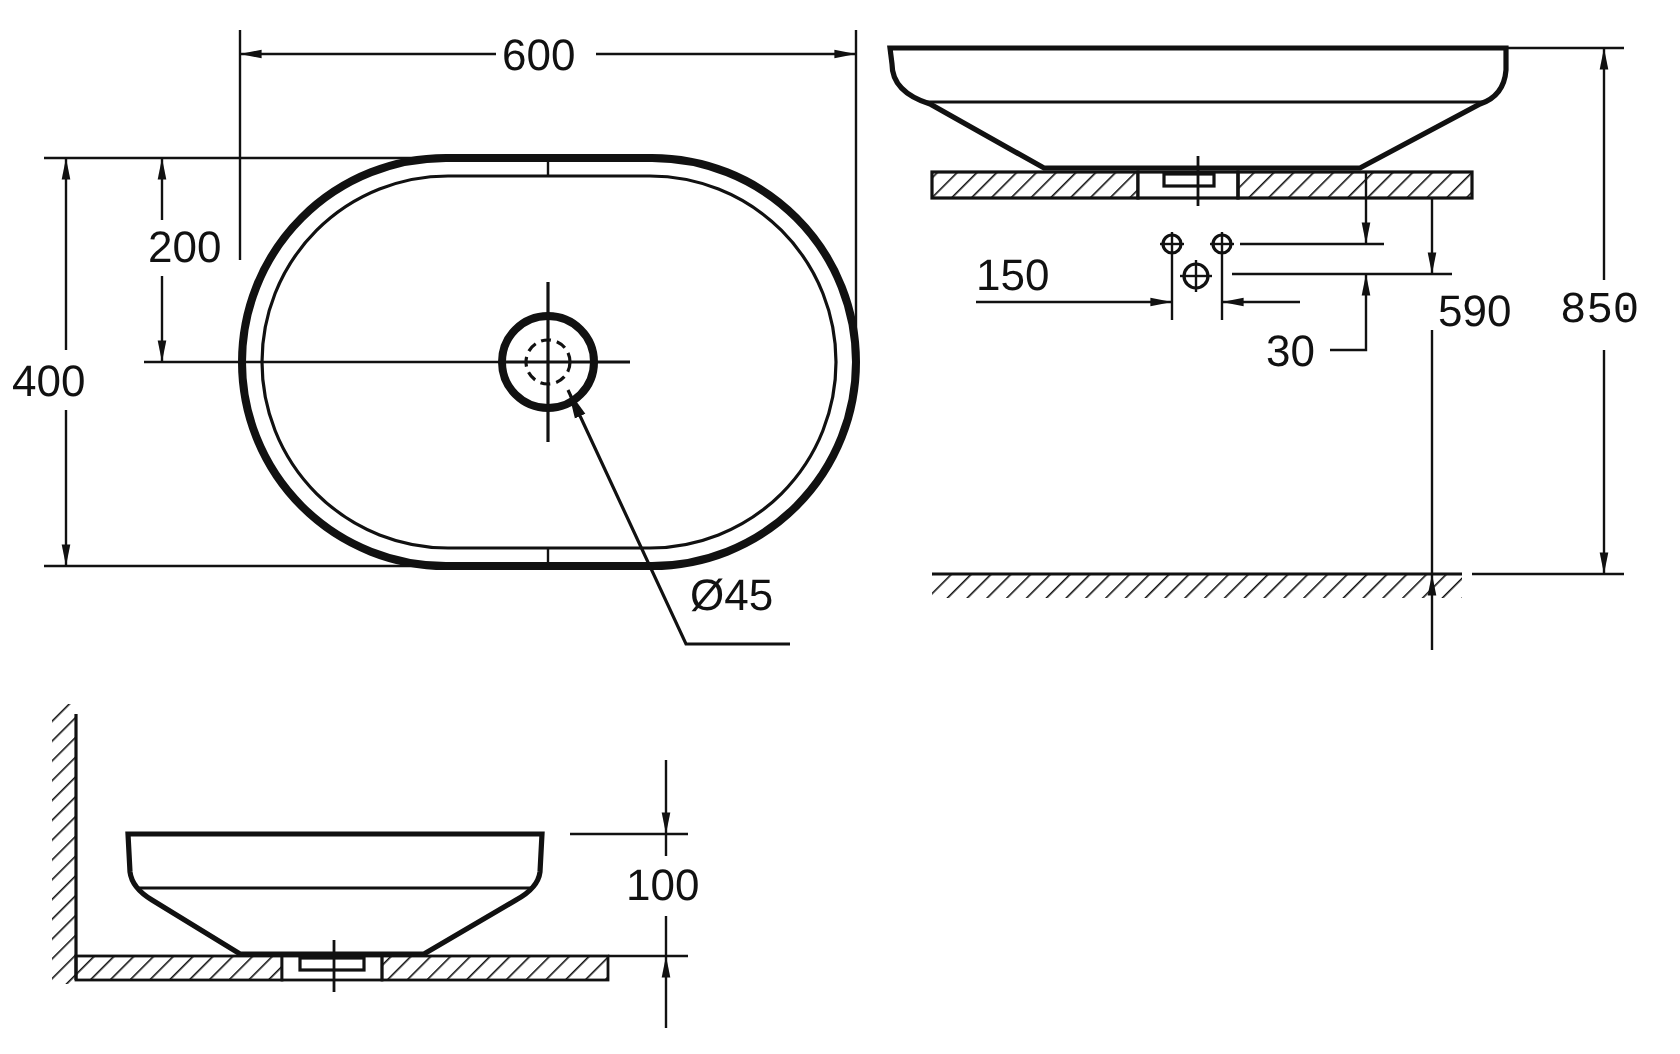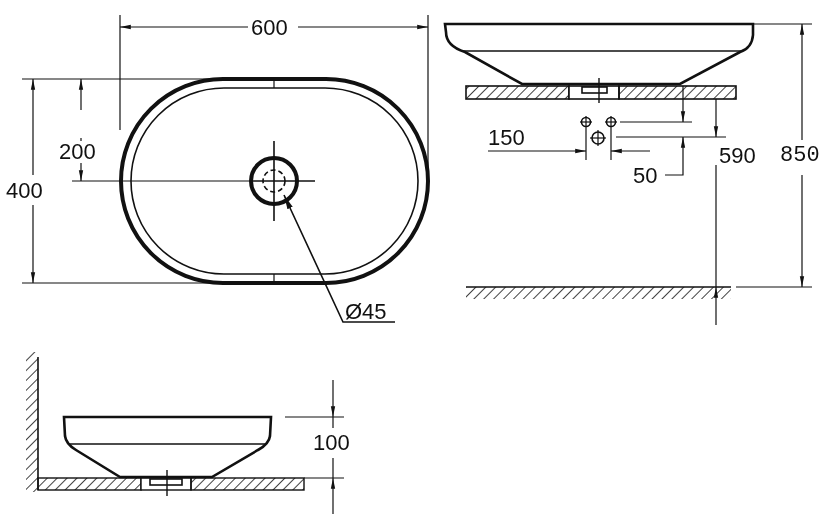--- a/index.html
+++ b/index.html
@@ -116,23 +116,23 @@
     <line x1="304" y1="478" x2="344" y2="478" stroke-width="1.2"></line>
     <line x1="333" y1="380" x2="333" y2="417" stroke-width="1.2" marker-end="url(#arr)"></line>
     <line x1="333" y1="417" x2="333" y2="428" stroke-width="1.2"></line>
     <line x1="333" y1="458" x2="333" y2="478" stroke-width="1.2"></line>
     <line x1="333" y1="514" x2="333" y2="478" stroke-width="1.2" marker-end="url(#arr)"></line>
   </g>
 </svg>
 
 <span class="lbl" style="left:251px;top:17px;">600</span>
 <span class="lbl" style="left:6px;top:180px;">400</span>
-<span class="lbl" style="left:59px;top:113px;margin-top:28px;">200</span>
-<span class="lbl nobg" style="left:345px;top:301px;">Ø45</span>
+<span class="lbl" style="left:74px;top:113px;">200</span>
+<span class="lbl nobg" style="left:345px;top:287px;">Ø45</span>
 
 <span class="lbl nobg" style="left:488px;top:127px;">150</span>
-<span class="lbl nobg" style="left:633px;top:165px;">50</span>
+<span class="lbl nobg" style="left:633px;top:165px;">30</span>
 <span class="lbl" style="left:695px;top:145px;margin-left:24px;">590</span>
 <span class="lbl" style="left:780px;top:145px;font-family:Liberation Mono, monospace;">850</span>
 
 <span class="lbl" style="left:313px;top:432px;">100</span>
 
 </div>
 
 </body></html>

